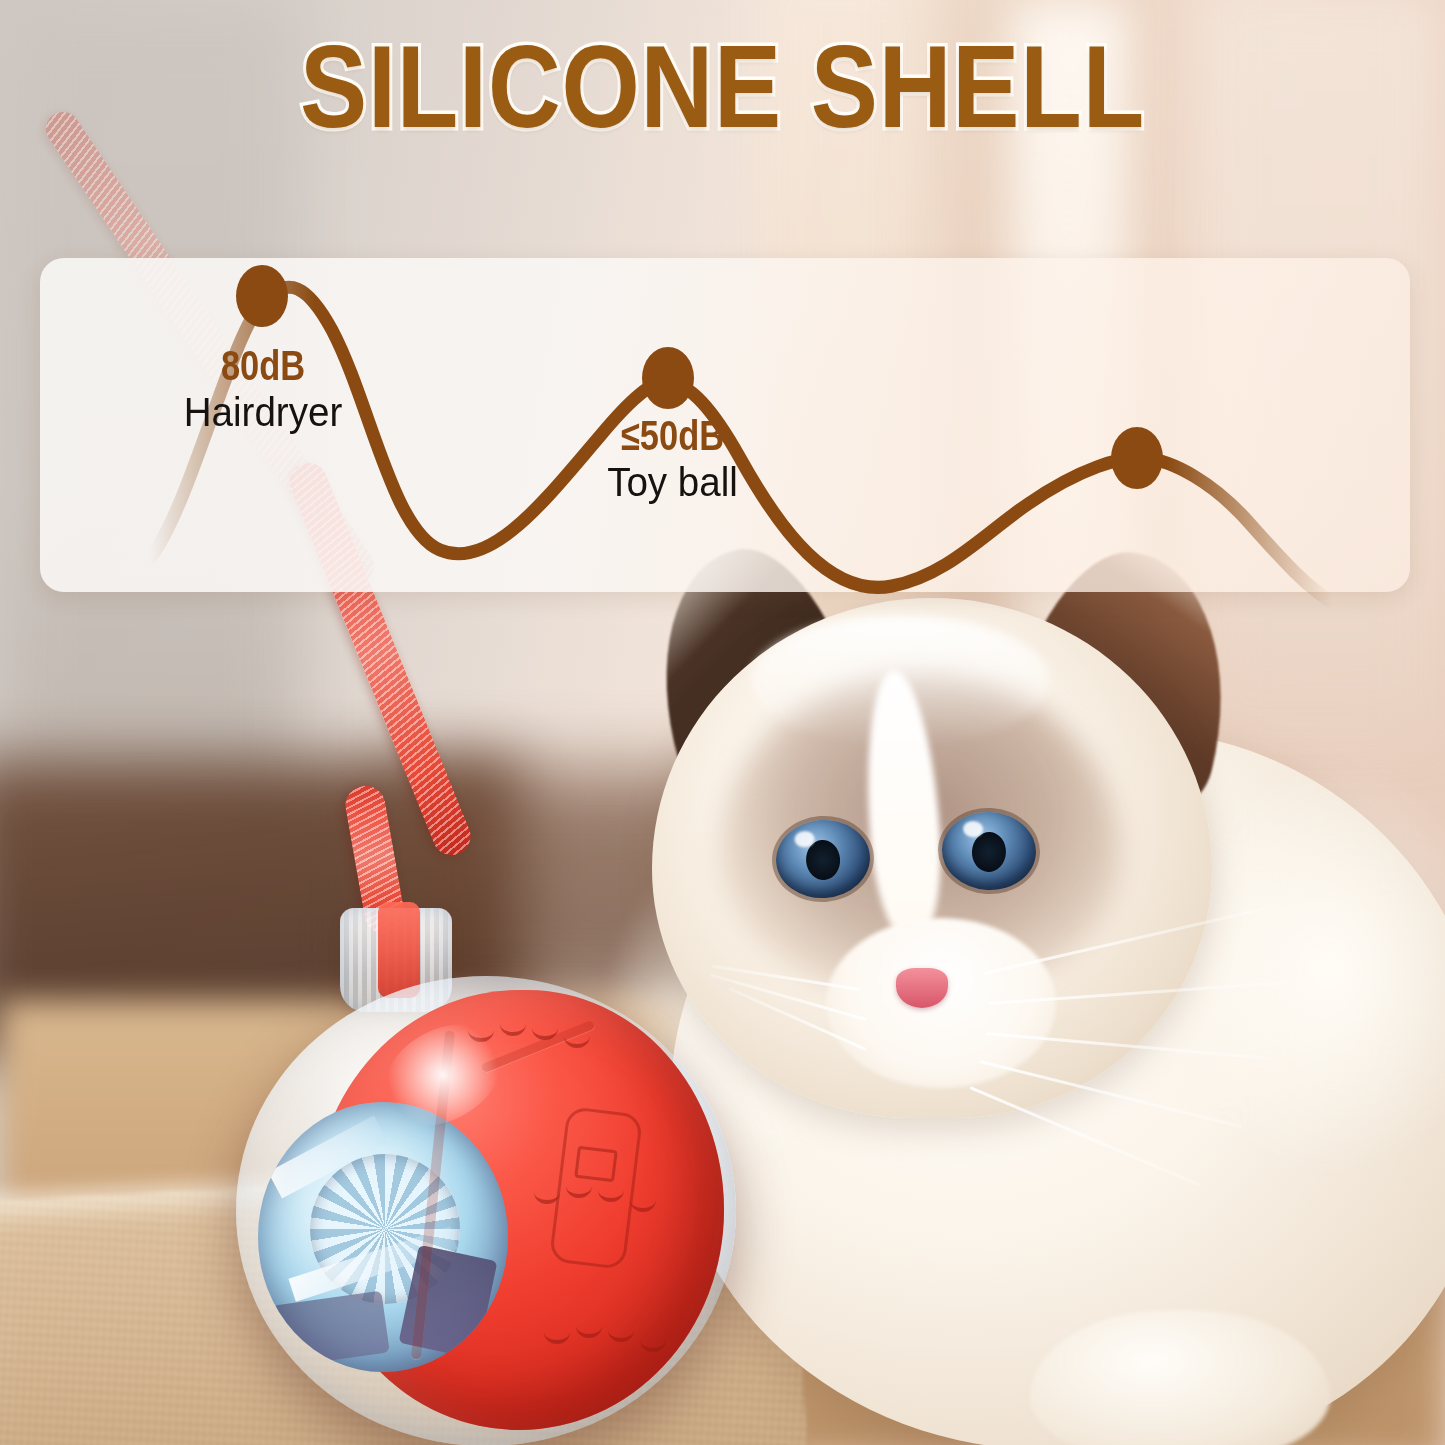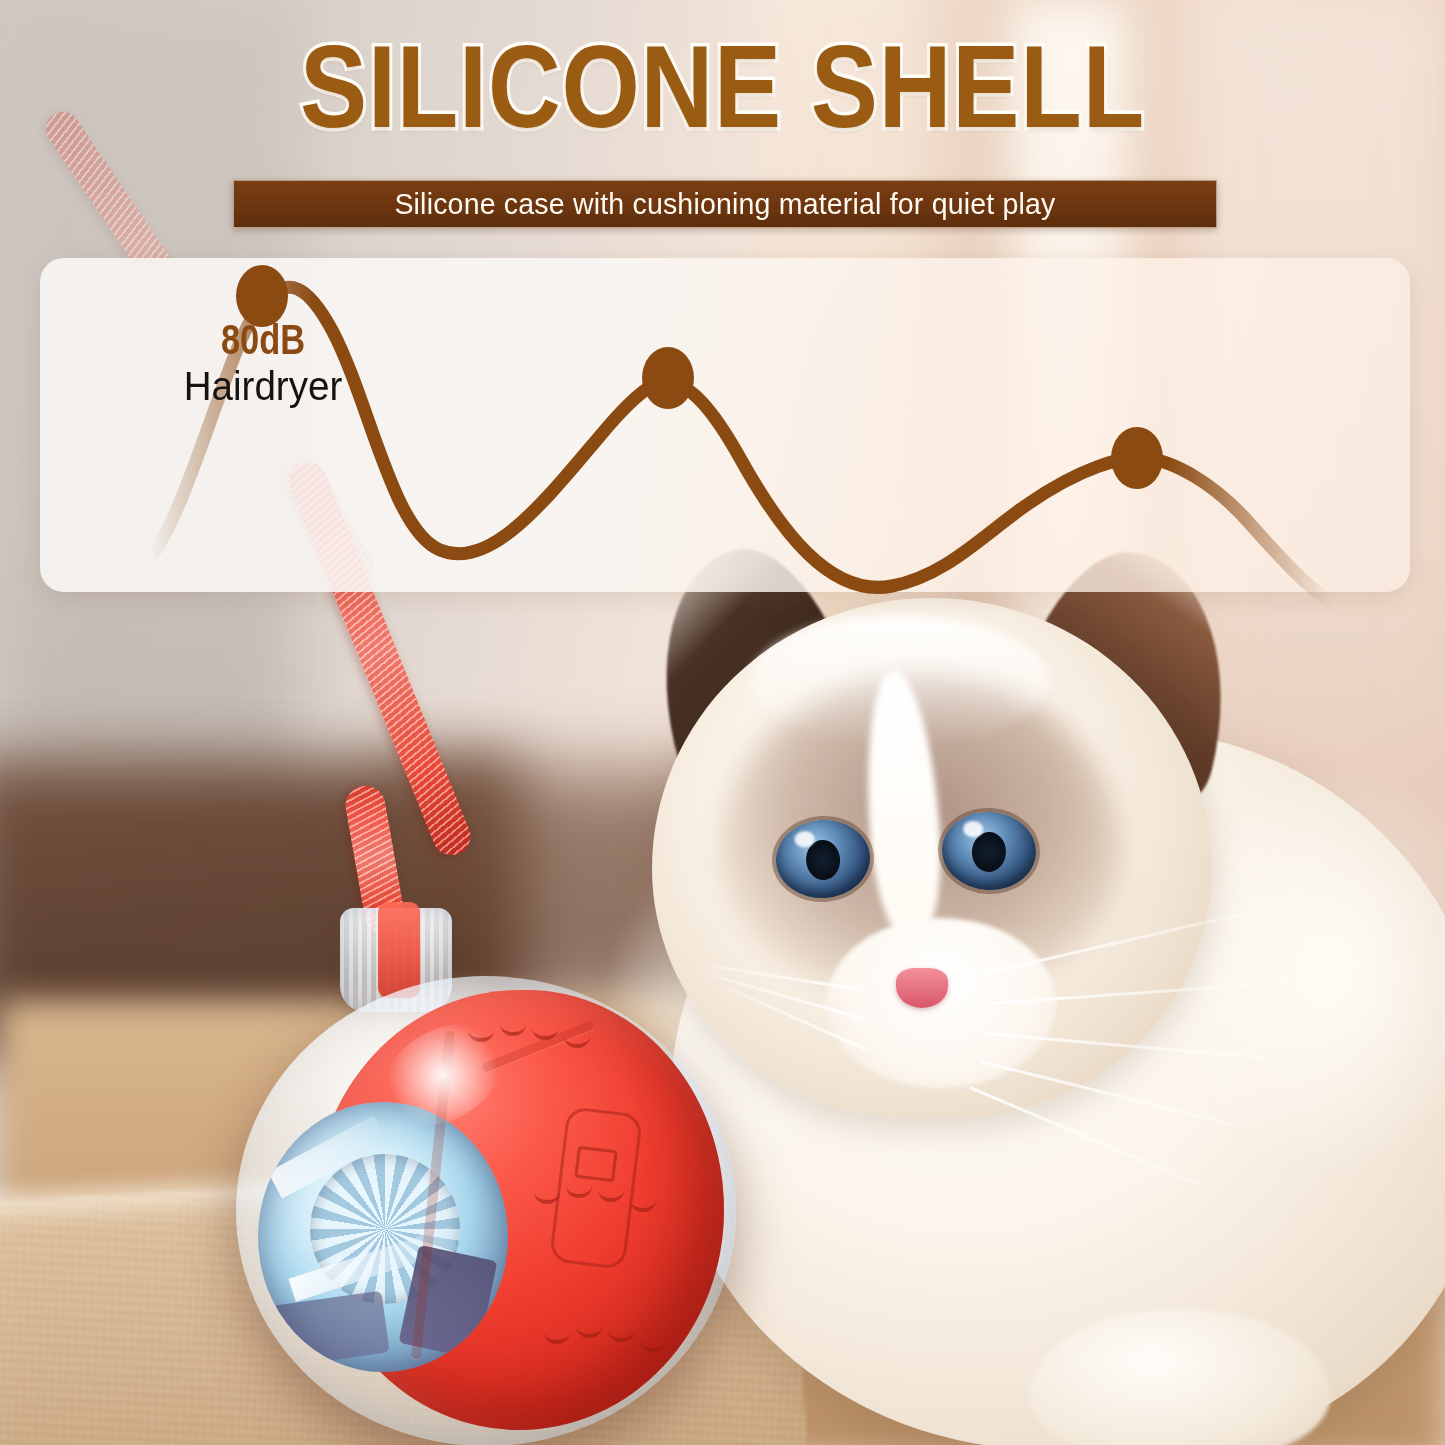--- a/index.html
+++ b/index.html
@@ -268,23 +268,20 @@
       <span style="left:64px;top:-2px;"></span>
         <span style="left:96px;top:8px;"></span>
     </div>
     <div class="btn-emboss"></div>
     <div class="btn-glyph"></div>
     <div class="ball-glint" style="left:150px;top:150px;width:130px;height:90px;transform:rotate(-30deg);"></div>
   </div>
 
   <div class="headline">SILICONE SHELL</div>
 
-  <div class="subbar">
-    <span>Silicone case with cushioning material for quiet play</span>
-  </div>
 
   <div class="panel">
     <svg viewBox="0 0 1370 334" preserveAspectRatio="none">
       <defs>
         <linearGradient id="fadeL" x1="0" y1="0" x2="1" y2="0">
           <stop offset="0%" stop-color="#8a4a12" stop-opacity="0"></stop>
           <stop offset="14%" stop-color="#8a4a12" stop-opacity="1"></stop>
           <stop offset="86%" stop-color="#8a4a12" stop-opacity="1"></stop>
           <stop offset="100%" stop-color="#8a4a12" stop-opacity="0"></stop>
         </linearGradient>
@@ -300,18 +297,22 @@
                C 906 318, 944 276, 988 246
                C 1040 210, 1082 198, 1104 200
                C 1132 202, 1174 224, 1212 268
                C 1244 304, 1268 330, 1292 344" fill="none" stroke="url(#fadeL)" stroke-width="13" stroke-linecap="round"></path>
       <ellipse cx="222" cy="38" rx="26" ry="31" fill="#8a4a12"></ellipse>
       <ellipse cx="628" cy="120" rx="26" ry="31" fill="#8a4a12"></ellipse>
       <ellipse cx="1097" cy="200" rx="26" ry="31" fill="#8a4a12"></ellipse>
     </svg>
   </div>
 
-  <div class="lbl" style="left:148px;top:318px;width:230px;">
+  <div class="lbl" style="left:148px;top:344px;width:230px;">
     <span class="db">80dB</span>
     <span class="nm">Hairdryer</span>
   </div>
+  <div class="lbl" style="left:560px;top:414px;width:225px;">
+    <span class="db">≤50dB</span>
+    <span class="nm">Toy ball</span>
+  </div>
 
 </div>
 
 </body></html>

